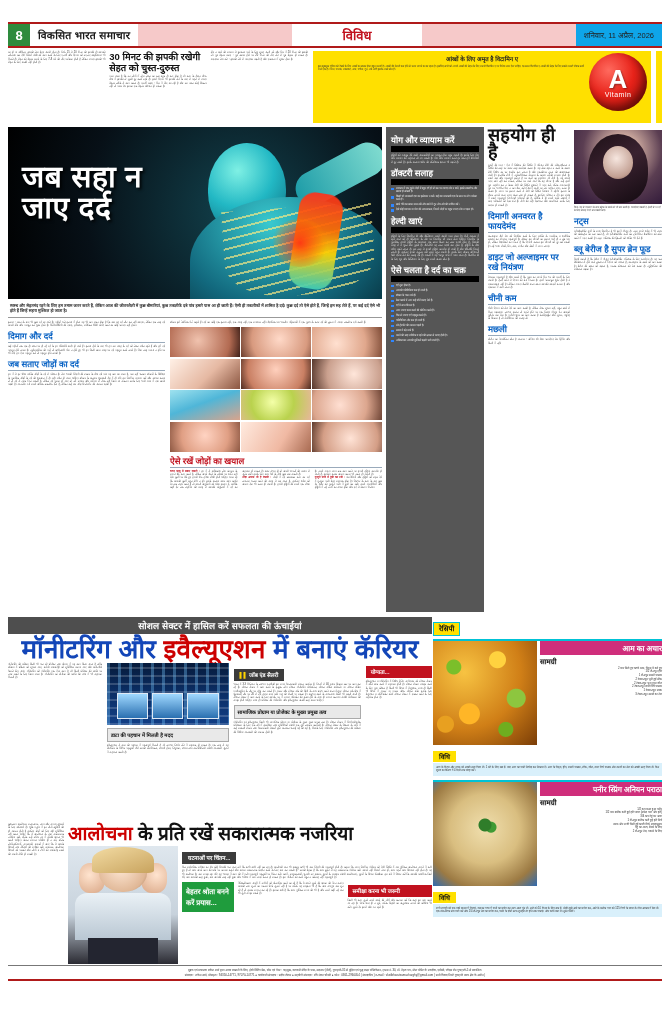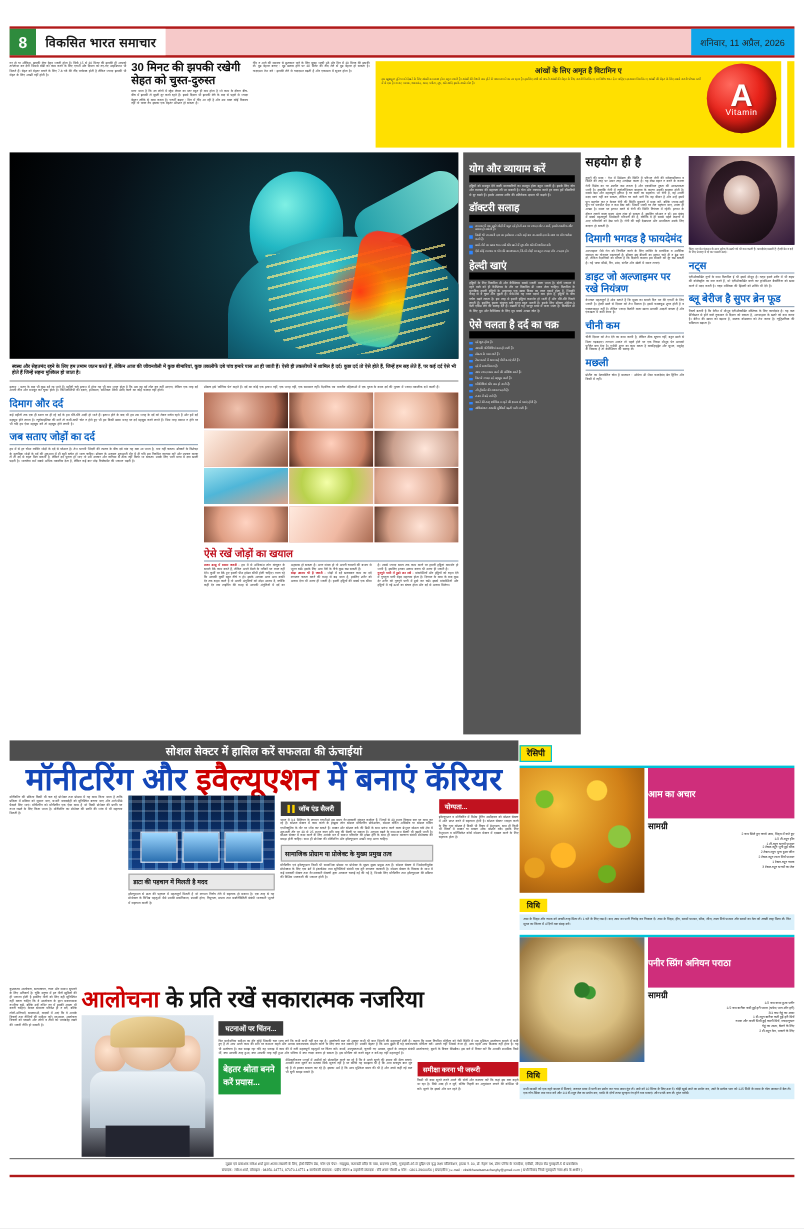--- a/index.html
+++ b/index.html
@@ -90,21 +90,21 @@
   
   .dark{background:#565656;color:#e8e8e8;padding:4px 5px;width:88px;flex:0 0 88px;}
   .dark .sec-h{color:#fff;border-bottom:6px solid #000000;}
   .bullets{list-style:none;margin:2px 0;padding:0;}
   .bullets li{font-size:2.5px;line-height:3.2px;margin-bottom:1.8px;padding-left:5px;position:relative;color:#ececec;}
   .bullets li:before{content:"";position:absolute;left:0;top:1px;width:2.6px;height:2.6px;background:#2f86ff;}
   .bullets.dk li{color:#efefef;}
 
   .mid-col{flex:1;}
   .right-col{flex:0 0 88px;}
-  .big-head{font-size:10px;font-weight:bold;line-height:17px;color:#111;letter-spacing:.2px;}
+  .big-head{font-size:18px;font-weight:bold;line-height:17px;color:#111;letter-spacing:.2px;}
   .portrait{width:100%;height:74px;background:
      radial-gradient(circle at 55% 28%,#f2e3de 0%,#caa79d 22%,#5b3e52 55%,#2a1436 100%),
      linear-gradient(160deg,#b07ad6,#2b1340);margin:3px 0 2px;position:relative;overflow:hidden;}
   .portrait .hair{position:absolute;left:16%;top:6%;width:68%;height:92%;border-radius:50% 50% 42% 42%;
      background:linear-gradient(150deg,#1d1016 0%,#3a2230 45%,#120a10 100%);}
   .portrait .face{position:absolute;left:33%;top:22%;width:34%;height:44%;border-radius:50%;
      background:radial-gradient(circle at 45% 38%,#f6e6df,#c29f92 70%,#6b4a44);}
   .cap{font-size:2.4px;line-height:3.1px;color:#444;}
 
   
@@ -139,21 +139,21 @@
       radial-gradient(circle at 62% 18%,#ffd23f 0 8px,transparent 9px),
       radial-gradient(circle at 80% 55%,#8dc63f 0 9px,transparent 10px),
       radial-gradient(circle at 35% 70%,#ffb627 0 10px,transparent 11px),
       radial-gradient(circle at 70% 85%,#6fae1f 0 7px,transparent 8px),
       radial-gradient(circle at 12% 80%,#e8a020 0 8px,transparent 9px);}
   .rcp-img.paratha{background:radial-gradient(circle at 50% 45%,#f0dfae 0%,#d9be80 45%,#9c7a43 78%,#2f6ab0 100%);}
   .rcp-img.paratha:after{content:"";position:absolute;left:50%;top:42%;transform:translate(-50%,-50%);
      width:30px;height:22px;background:radial-gradient(circle,#2f7d2a 0 6px,transparent 7px),
      radial-gradient(circle at 70% 60%,#3f9a34 0 5px,transparent 6px);}
   .rcp-txt{flex:1;}
-  .pinkh{background:#cf2e7b;color:#fff;font-weight:bold;font-size:7.5px;text-align:left;padding:16px 0;}
+  .pinkh{background:#cf2e7b;color:#fff;font-weight:bold;font-size:7.5px;text-align:right;padding:2px 0;}
   .ing-h{font-weight:bold;font-size:7px;color:#111;margin:2px 0 1px;}
   .ing{list-style:none;margin:0;padding:0;}
   .ing li{font-size:2.8px;line-height:3.8px;color:#333;text-align:right;}
   .vidhi-h{background:#ffe000;color:#111;font-weight:bold;font-size:6.5px;padding:1px 6px;display:inline-block;margin-top:2px;}
   .vidhi{background:#d9f0fb;font-size:2.7px;line-height:3.5px;color:#333;padding:3px;text-align:justify;}
 
   
   .critic{display:flex;gap:16px;margin-top:4px;height:140px;}
   .critic-main{flex:0 0 424px;}
   .critic-title{font-weight:bold;font-size:19px;line-height:21px;color:#111;}
@@ -184,20 +184,21 @@
 </head>
 <body>
 
 <div class="page">
  <div class="sheet">
 
   <div class="masthead">
     <div class="pagenum">8</div>
     <div class="paper-name">विकसित भारत समाचार</div>
     <div class="mast-gap"></div>
+    <div class="section-name">विविध</div>
     <div class="mast-gap2"></div>
     <div class="mast-date">शनिवार, 11 अप्रैल, 2026</div>
   </div>
 
   <div class="topstrip">
     <div class="ts-left">
       <div class="ts-col">
         <div class="tx">घर हो या ऑफिस, झपकी लेना बेहद जरूरी होता है। सिर्फ 15 से 20 मिनट की झपकी ही आपको तरोताजा कर देगी जिससे बॉडी को काम करने के लिए एनर्जी और दिमाग को नए-नए आइडियाज भी मिलते हैं। सेहत को बेहतर बनाने के लिए 7-8 घंटे की नींद परफेक्ट होती है लेकिन ज्यादा झपकी भी सेहत के लिए अच्छी नहीं होती है।</div>
       </div>
       <div class="ts-col">
@@ -223,20 +224,24 @@
 
     <div class="h-left">
       <div class="hero">
         <div class="arm"></div>
         <div class="skull"></div>
         <div class="jaw"></div>
         <div class="torso"></div>
         <div class="ribs"></div>
         <div class="spine"></div>
         <div class="glow"></div>
+        <div class="hero-title">
+          <div>जब सहा न</div>
+          <div>जाए दर्द</div>
+        </div>
       </div>
 
       <div class="hero-lead">स्वस्थ और सेहतमंद रहने के लिए हम तमाम जतन करते हैं, लेकिन आज की जीवनशैली में कुछ बीमारियां, कुछ तकलीफें दबे पांव हमारे पास आ ही जाती हैं। ऐसी ही तकलीफों में शामिल है दर्द। कुछ दर्द तो ऐसे होते हैं, जिन्हें हम सह लेते हैं, पर कई दर्द ऐसे भी होते हैं जिन्हें सहना मुश्किल हो जाता है।</div>
 
       <div class="h-cols">
 
         <div class="hc">
           <div class="tx">इलाज : जतन के बाद भी कुछ दर्द रह जाते हैं। महीनों चले इलाज में होता यह भी कम जतन होता है कि अब वह दर्द लौट कर नहीं आएगा, लेकिन एक तरह दर्द अपनी नींव और मजबूत कर चुका होता है। फिजियोथैरेपी की दवाएं, इंजेक्शन, सर्जिकल थैरेपी आदि करने का कोई फायदा नहीं होता।</div>
           <div class="sec-h">दिमाग और दर्द</div>
           <div class="tx">कई महीनों तक एक ही स्थान पर ही रहे दर्द के हम धीरे-धीरे आदी हो जाते हैं। इलाज होने के बाद भी हम उस जगह के दर्द को लेकर सचेत रहते हैं और हमें दर्द महसूस होने लगता है। न्यूरोसाइंटिस्ट की मानें तो कभी-कभी चोट न होते हुए भी हम किसी खास जगह पर दर्द महसूस करने लगते हैं। जिस तरह मसाज न होने पर भी यदि हम ऐसा महसूस करें तो महसूस होने लगती है।</div>
@@ -336,21 +341,21 @@
           <li>अधिकांशतः आपकी मुश्किलें बढ़ती चली जाती हैं।</li>
         </ul>
       </div>
 
       <div class="mid-col">
         <div class="big-head">
           <div>सहयोग ही है</div>
         </div>
         <div class="tx" style="margin-top:3px">दूसरों की मदद : ऐज में डिप्रेशन की स्थिति में परिजन रोगी की संवेदनशीलता व स्थिति की तरह पर असर तरह अनदेखा करता है। यह लेख बहान न करने के कारण रोगी विशेष का घर शालीन कम लगता है और एकाकीपन टूटता की आवश्यकता जाती है। हालांकि रोगी में न्यूरोलॉजिकल बदलाव के कारण उसकी समस्या होती है। सबसे बड़ा और महत्वपूर्ण इलाज है घर वालों का सहयोग। जो रोगी है, वह अपनी मदद स्वयं नहीं कर सकता, लेकिन घर वाले जानें कि वह बीमार है और उन्हें इसमें पूरा सहयोग कर न केवल रोगी की स्थिति सुधारने में मदद करें, बल्कि ज्यादा-सही पूरा घर भयभीत पैदा न कम बैठा करें। जिसमें जल्दी घर लेन पहचान जाए, उतना ही अच्छा है। समय पर इलाज करने से रोगी की स्थिति नियंत्रण में रहेगी। इलाज के दौरान लगाने वाला समय अंतर लंबा हो सकता है, इसलिए परेशान न हों। इस संबंध में सबसे महत्वपूर्ण जिम्मेदारी परिजनों की है, क्योंकि वे ही सबसे पहले लक्षणों में आए परिवर्तनों को देख पाते हैं। रोगी की सही देखभाल और आत्मीयता उसके लिए वरदान हो सकती है।</div>
 
-        <div class="sec-h">दिमागी भगदड है फायदेमंद</div>
+        <div class="sec-h">दिमागी अनवरत है फायदेमंद</div>
         <div class="tx">अल्जाइमर जैसे रोग को नियंत्रित करने के लिए व्यक्ति के मानसिक व शारीरिक स्वास्थ्य का योगदान महत्वपूर्ण है। डॉक्टर इस बीमारी का इलाज चाहे ही न ढूंढ पाए हों, लेकिन वैज्ञानिकों का मानना है कि दिमागी कसरत इस बीमारी को दूर रख सकती है। नई भाषा सीखें, रिंग, डांस, संगीत और खेलों में समय लगाएं।</div>
 
         <div class="sec-h">डाइट जो अल्जाइमर पर रखे नियंत्रण</div>
         <div class="tx">वेजनस्ट महत्वपूर्ण है शोध बताते हैं कि मुख्य का सामने दिन भर की एनर्जी के लिए जरूरी है। हेल्दी खाने से दिमाग को तेज मिलता है। इसमें फास्टफूड शुगर होती है व एक्सरसाइज नहीं है। लेकिन ज्यादा कैलोरी वाला खाना आपकी आदतों बनाता है और एकाग्रता में कमी लाता है।</div>
 
         <div class="sec-h">चीनी कम</div>
         <div class="tx">चीनी दिमाग को तेज देने का काम करती है, लेकिन ठीक सूचना नहीं, बहुत खाने से मिला गड़बड़ाए। लगभग अत्यंत तो पहले होने पर एक निराश मौजूद पेन आपको पूरीनेट बना देता है। एजेंसी शुगर का काम करता है कार्बोहाइड्रेट और सूजन, मधुमेह के विकास है तो वार्टीशियन की सलाह लें।</div>
 
         <div class="sec-h">मछली</div>
         <div class="tx">प्रोटीन का मेटाबोलिन स्रोत है सालमन : ओमेगा थ्री जैसा फायदेमंद ब्रेन ट्रिगिंग और किसी में नहीं।</div>

